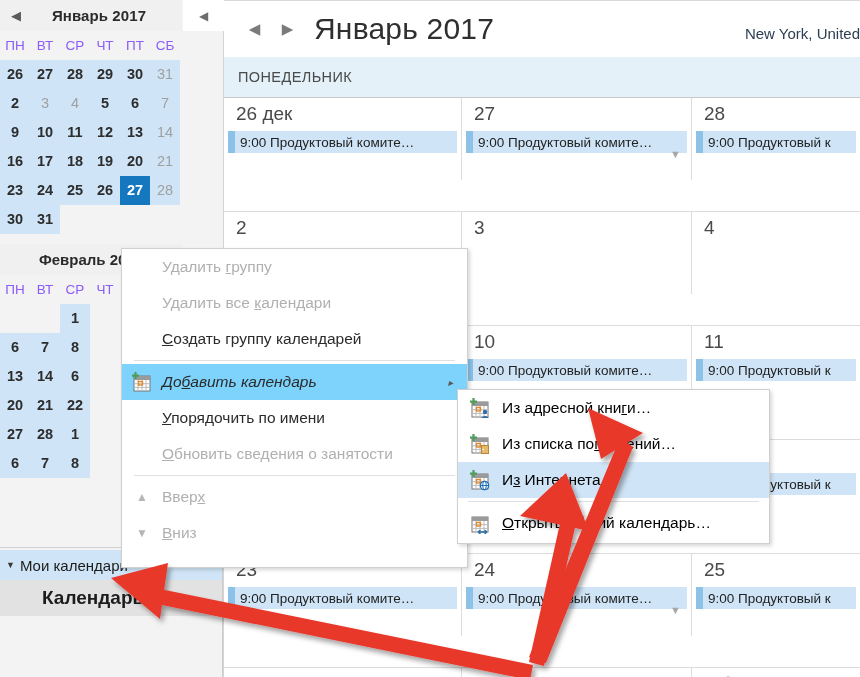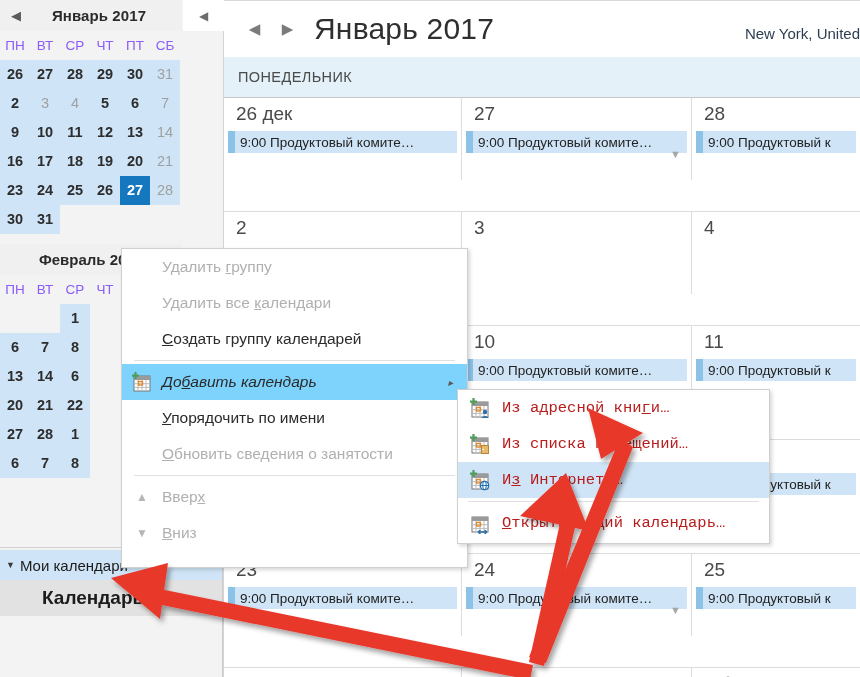--- a/index.html
+++ b/index.html
@@ -142,21 +142,21 @@
 
   
   #submenu {
     position:absolute; left:457px; top:389px; width:313px; height:155px;
     background:#ffffff; border:1px solid #cfcfcf;
     box-shadow: 2px 2px 4px rgba(0,0,0,.16);
   }
   .smi { position:relative; height:36px; display:flex; align-items:center; font-size:15.5px; }
   .smi.hl { background:#cfe5f7; }
   .smi .smi-icon { width:44px; display:flex; align-items:center; justify-content:center; }
-  .smi .smi-label { color:#b91c1c;font-family:Liberation Mono, monospace; }
+  .smi .smi-label { color:#000000; }
   .smi-sep { height:1px; background:#e0e0e0; margin:3px 10px; }
 
   
   #arrows { position:absolute; left:0; top:0; width:860px; height:677px; pointer-events:none; }
 </style>
 </head>
 <body>
 
 <div id="root">
 

